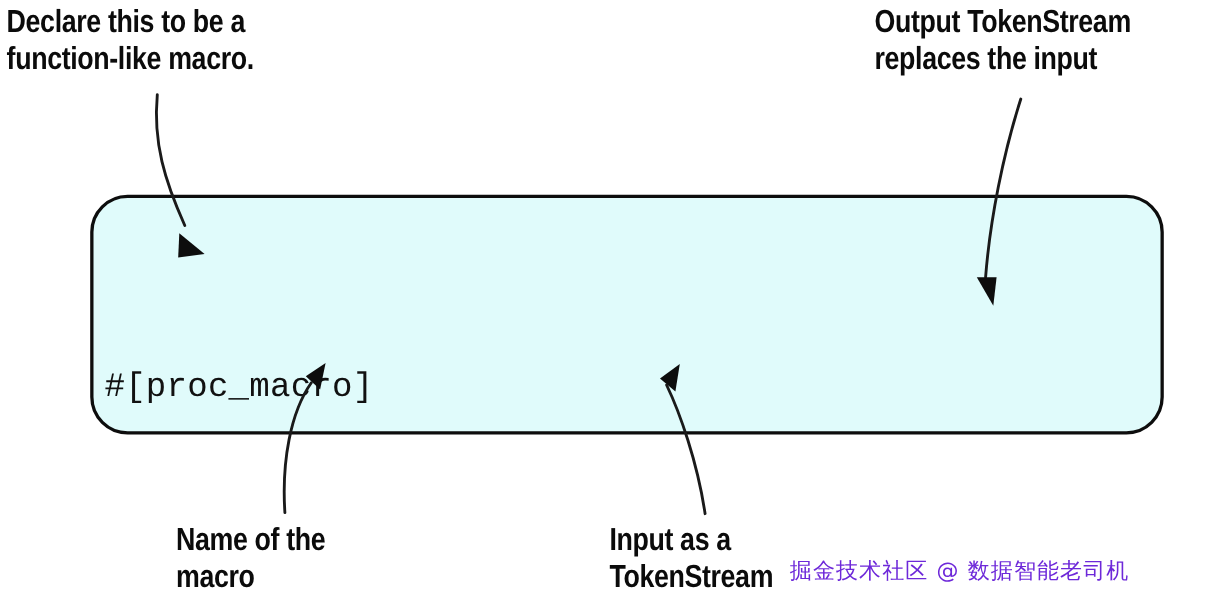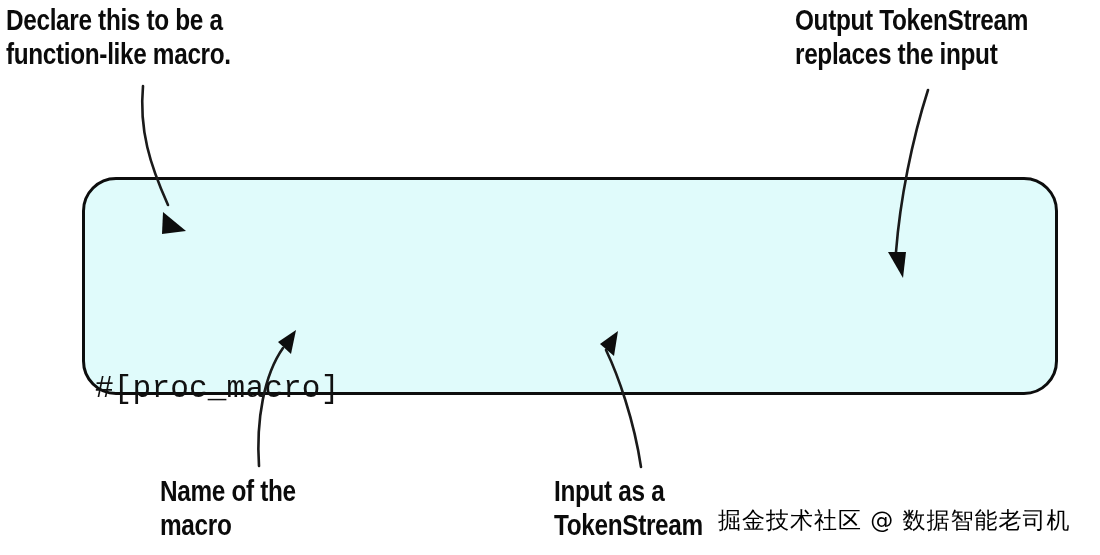--- a/index.html
+++ b/index.html
@@ -58,39 +58,39 @@
     position: absolute;
     left: 95px;
     top: 240px;
     font-family: "Liberation Mono", "DejaVu Sans Mono", monospace;
     font-size: 31px;
     line-height: 45px;
     color: #111111;
     white-space: pre;
     letter-spacing: 0.2px;
   }
-  .code-line { display: block; margin-top: 36px; }
+  .code-line { display: block; }
 
   
   #arrows {
     position: absolute;
     left: 0; top: 0;
     width: 1100px;
     height: 555px;
     pointer-events: none;
   }
 
   
   #watermark {
     position: absolute;
     left: 718px;
     top: 505px;
     font-family: "DejaVu Sans", sans-serif;
-    font-size: 23px;
-    color: #000000;
+    font-size: 20px;
+    color: #6d28d9;
     white-space: nowrap;
     letter-spacing: 1px;
   }
 </style>
 </head>
 <body>
 
 <div id="stage">
 
   <div id="code-panel"></div>

